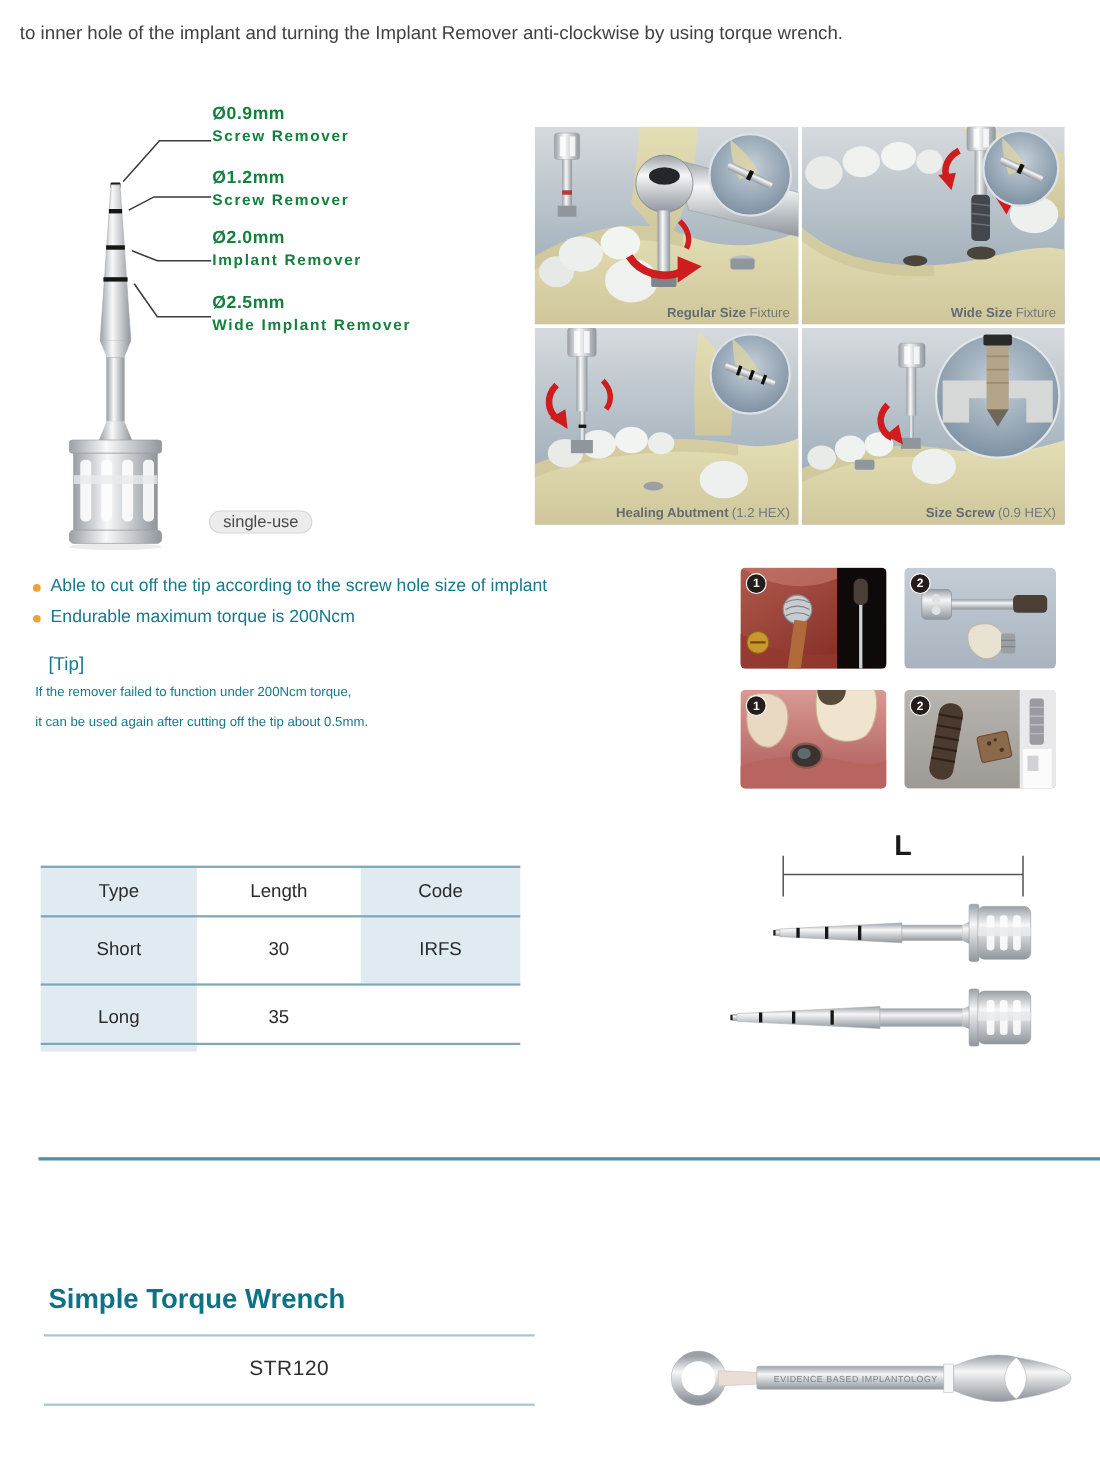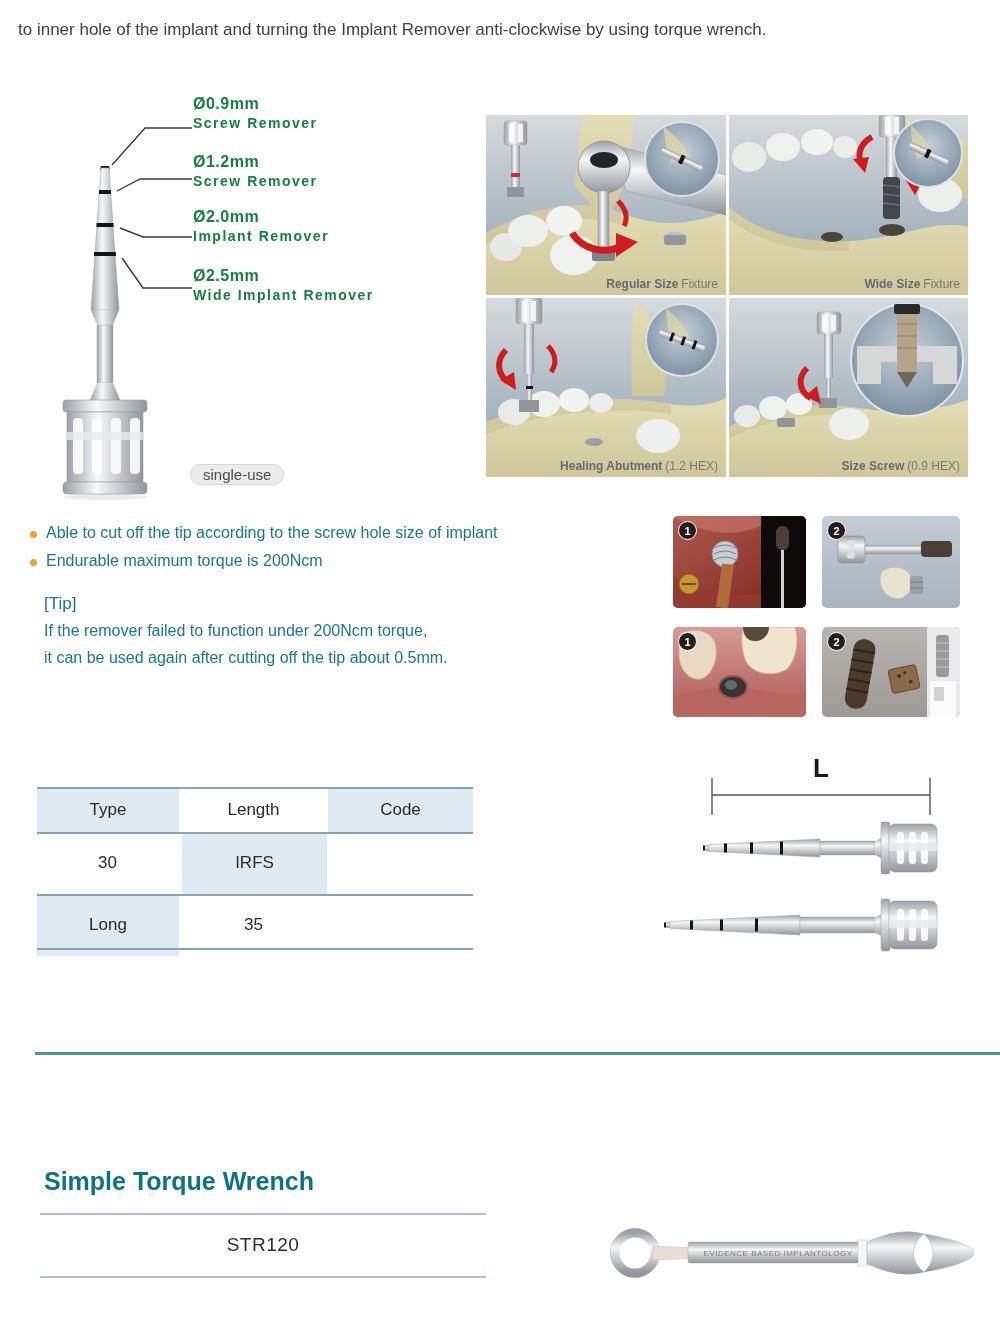--- a/index.html
+++ b/index.html
@@ -23,21 +23,21 @@
   .rcell{position:relative;overflow:hidden;}
   .rcell svg{display:block;}
   .rcaption{position:absolute;right:8px;bottom:4px;font-size:12px;color:#646c71;white-space:nowrap;}
   .cap-strong{font-weight:bold;}
   .cap-light{font-weight:normal;margin-left:3px;opacity:.85;}
 
   
   .bullet{position:absolute;left:30px;display:flex;align-items:flex-start;color:#17788c;font-size:16px;}
   .dot{width:7px;height:7px;border-radius:50%;background:#f0a135;margin:7px 9px 0 0;flex:none;}
   .tip-title{position:absolute;left:44px;top:594px;color:#17788c;font-size:17px;}
-  .tip-line{position:absolute;left:44px;color:#17788c;font-size:16px;white-space:nowrap;}
+  .tip-line{position:absolute;left:32px;color:#17788c;font-size:12px;white-space:nowrap;}
 
   
   .photo{position:absolute;border-radius:5px;overflow:hidden;}
   .photo svg{display:block;}
   .photo-badge{position:absolute;left:5px;top:5px;width:17px;height:17px;border-radius:50%;
                background:#241d1b;border:1.5px solid #ffffff;color:#fff;font-size:11px;font-weight:bold;
                display:flex;align-items:center;justify-content:center;}
 
   
   .spec-table{position:absolute;left:37px;top:787px;width:436px;height:163px;}
@@ -410,20 +410,21 @@
     <div class="photo-badge">2</div>
   </div>
 
   <div class="spec-table">
     <div class="trow" style="height:45px">
       <div class="tcell c1">Type</div>
       <div class="tcell c2">Length</div>
       <div class="tcell c3">Code</div>
     </div>
     <div class="trow" style="height:62px">
+      <div class="tcell c1">Short</div>
       <div class="tcell c2">30</div>
       <div class="tcell c3">IRFS</div>
     </div>
     <div class="trow" style="height:62px">
       <div class="tcell c1">Long</div>
       <div class="tcell c2">35</div>
     </div>
     <div class="hline" style="top:0"></div>
     <div class="hline" style="top:45px"></div>
     <div class="hline" style="top:107px"></div>

